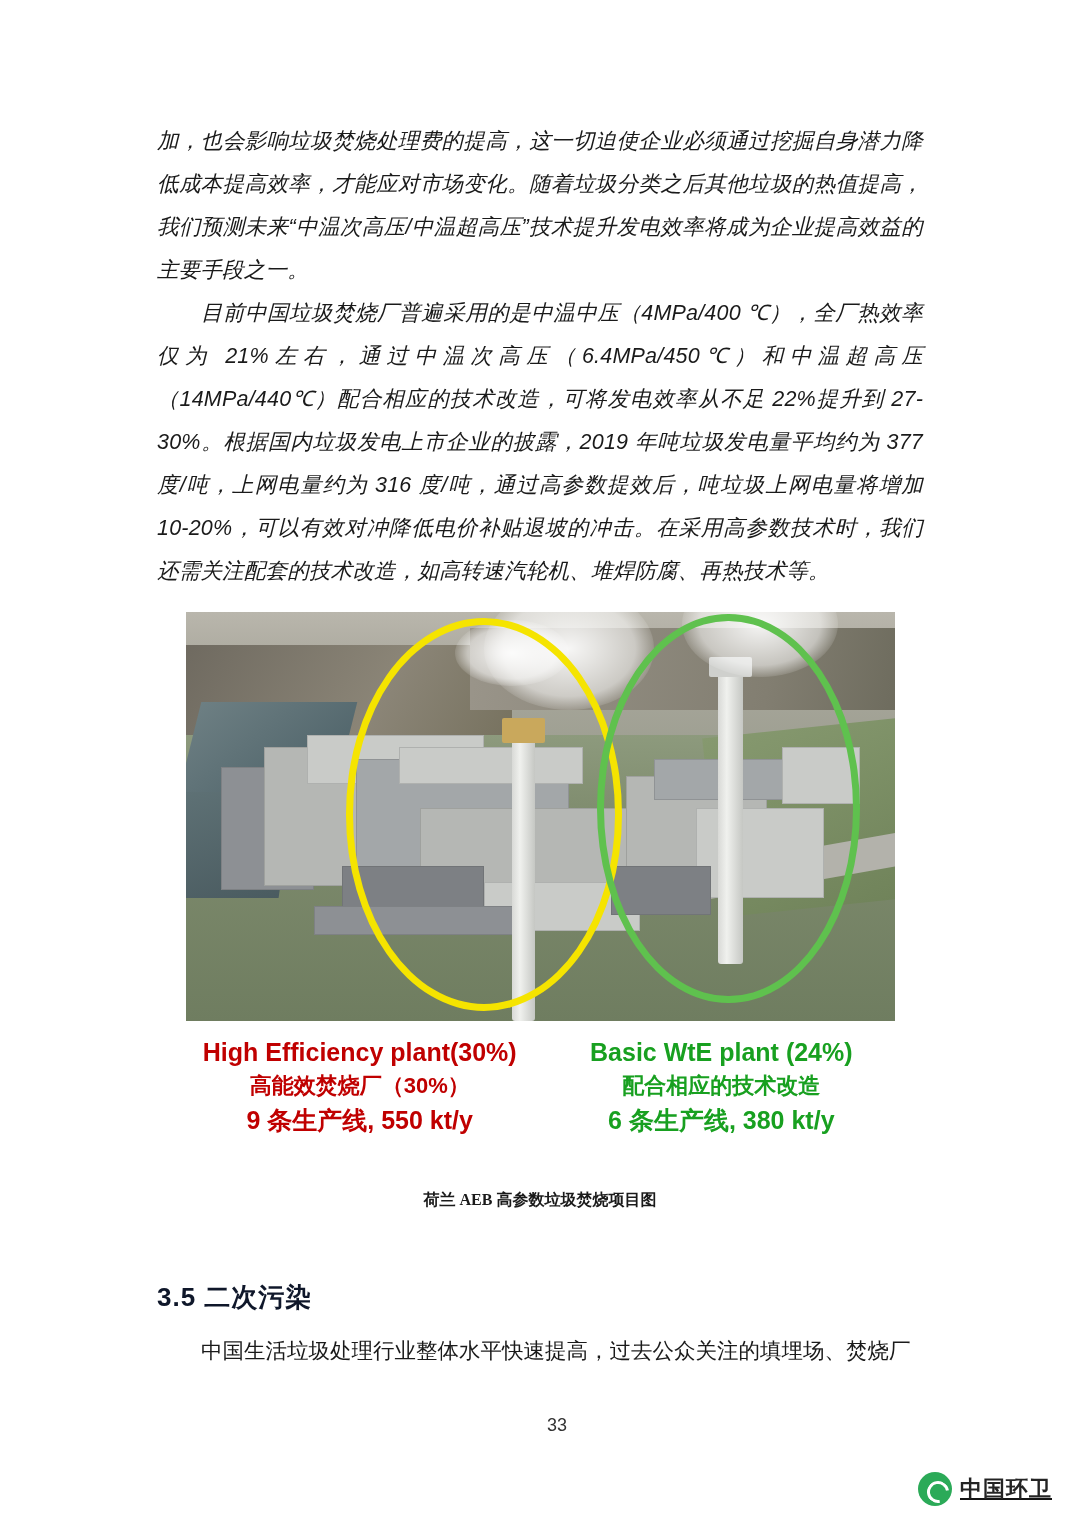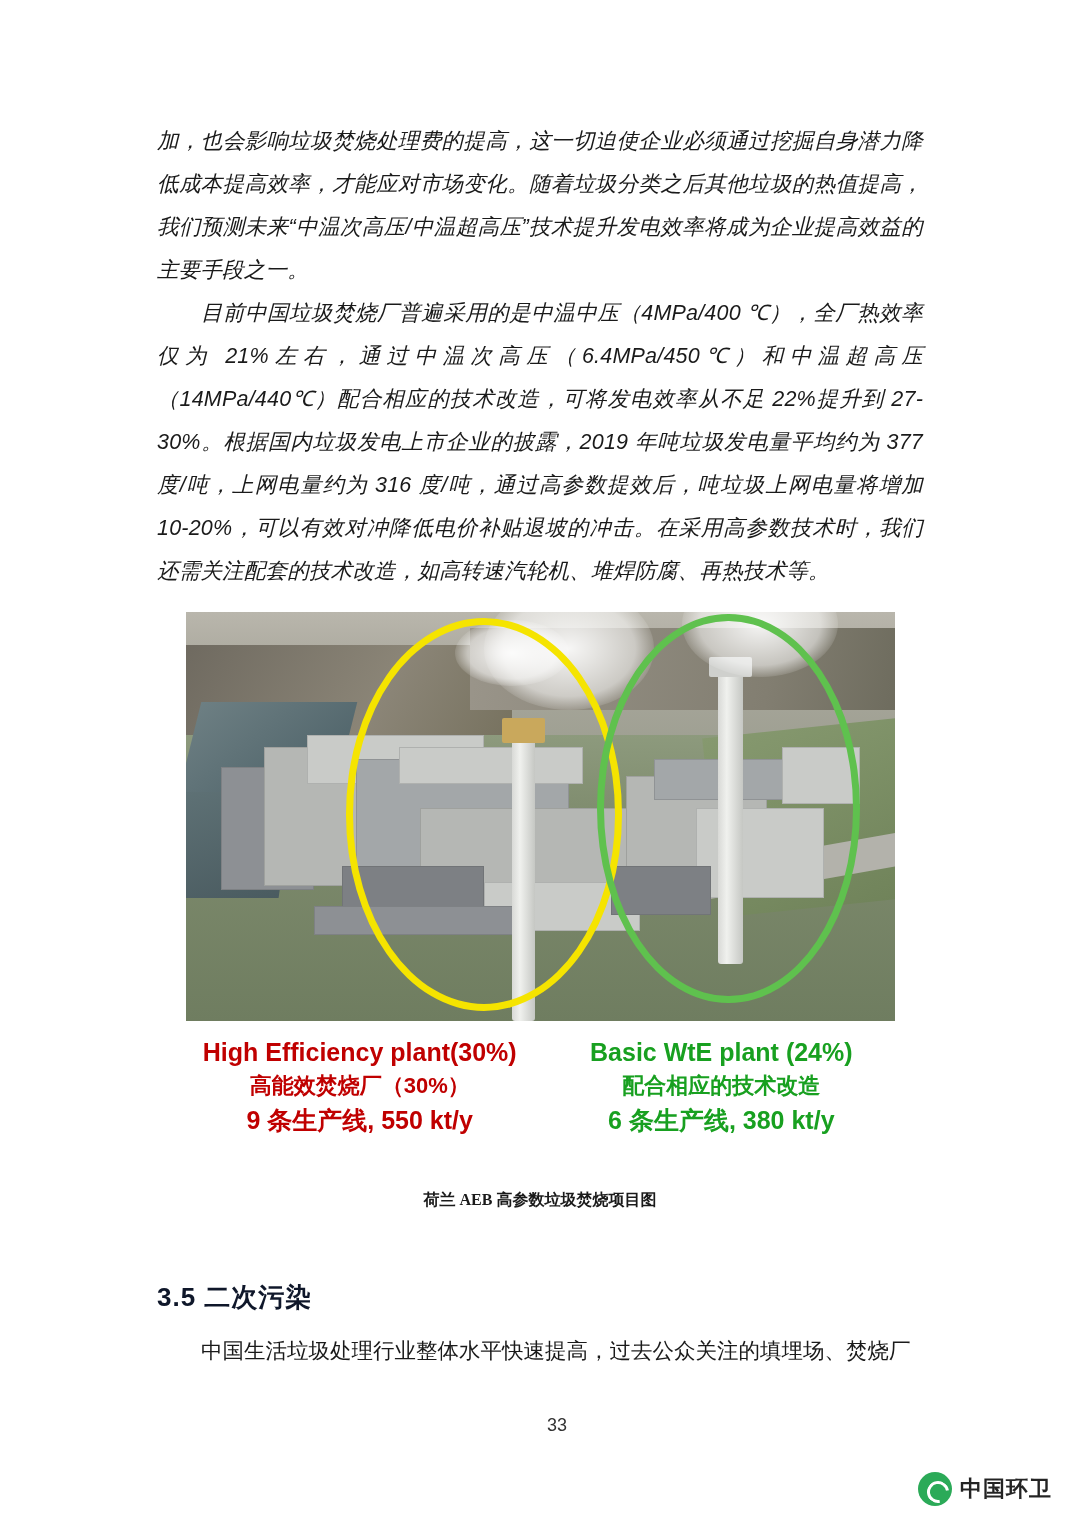--- a/index.html
+++ b/index.html
@@ -183,20 +183,21 @@
     padding-left: 17px;
   }
   .watermark {
     position: absolute;
     right: 28px;
     bottom: 20px;
     display: flex;
     align-items: center;
     gap: 8px;
     opacity: 0.92;
+    text-decoration: underline;
   }
   .wm-logo {
     width: 34px; height: 34px;
     border-radius: 50%;
     background: #1aa34a;
     position: relative;
   }
   .wm-logo:after {
     content: "";
     position: absolute;

